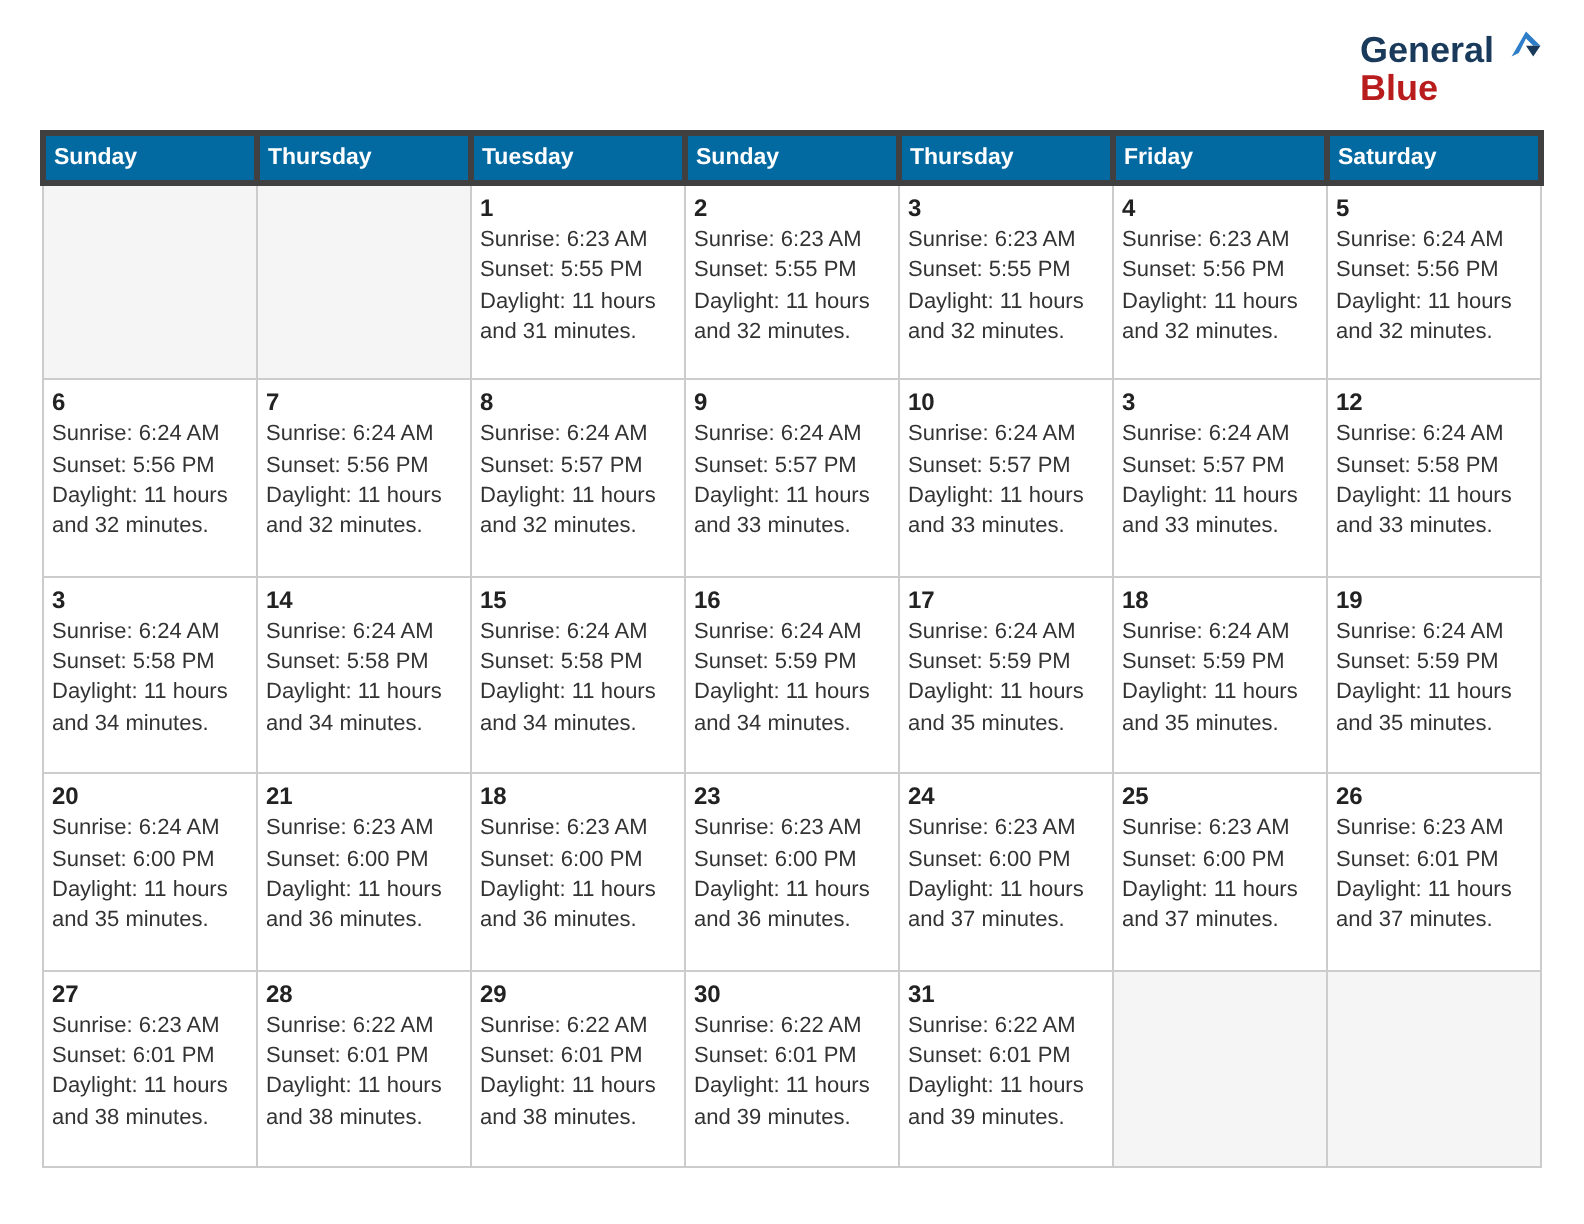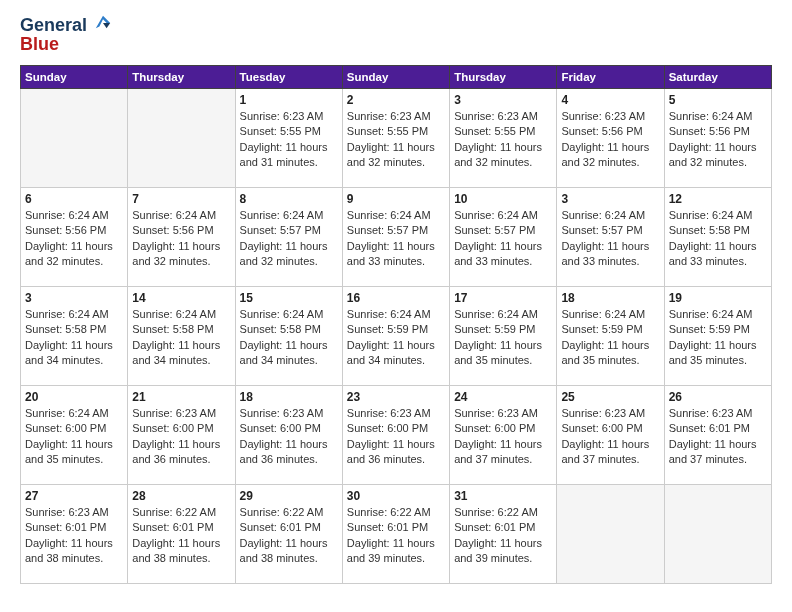--- a/index.html
+++ b/index.html
@@ -9,20 +9,21 @@
       width: 792px;
       height: 612px;
       overflow: hidden;
     }
     .page {
       width: 792px;
       height: 612px;
       padding: 16px 20px 28px 20px;
       display: flex;
       flex-direction: column;
+      align-items: flex-end;
     }
     .header {
       display: flex;
       justify-content: space-between;
       align-items: flex-start;
       margin-bottom: 10px;
     }
     .logo {
       display: flex;
       align-items: center;
@@ -54,27 +55,27 @@
       margin-top: 2px;
     }
     .calendar {
       flex: 1;
       border: 1px solid #ccc;
       border-collapse: collapse;
       width: 100%;
       table-layout: fixed;
     }
     .calendar th {
-      background: #4c1d95;
+      background: #0369a1;
       color: #fff;
       font-size: 11.5px;
       font-weight: bold;
       padding: 5px 4px;
       text-align: left;
-      border: 1px solid #404040;
+      border: 3px solid #404040;
     }
     .calendar td {
       border: 1px solid #ccc;
       vertical-align: top;
       padding: 4px 4px 3px 4px;
       font-size: 9.5px;
       color: #333;
       height: 88px;
       background: #fff;
     }

